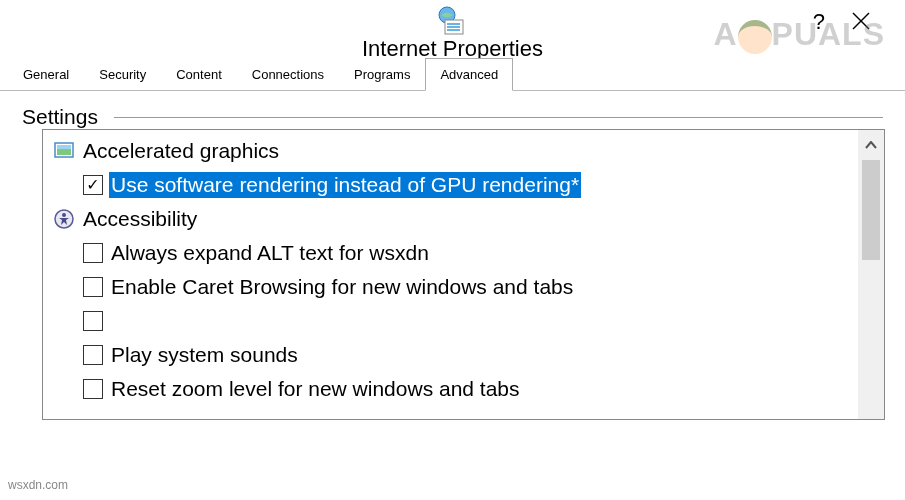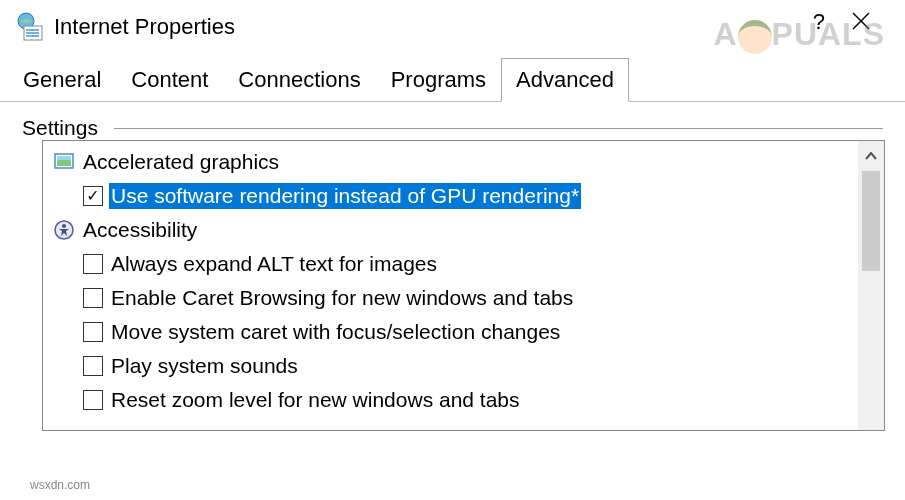--- a/index.html
+++ b/index.html
@@ -13,20 +13,21 @@
       height: 500px;
       background: #ffffff;
       overflow: hidden;
       position: relative;
     }
     .titlebar {
       display: flex;
       align-items: center;
       padding: 6px 10px;
       height: 54px;
+      flex-direction: column;
     }
     .title-icon {
       width: 30px;
       height: 30px;
       margin-right: 10px;
       margin-left: 4px;
       position: relative;
     }
     .window-title {
       font-size: 22px;
@@ -73,21 +74,21 @@
       border-top: 6px solid rgba(80, 140, 80, 0.5);
     }
     .tabs {
       display: flex;
       border-bottom: 1px solid #bbb;
       padding: 0 8px;
       margin-top: 4px;
     }
     .tab {
       padding: 8px 14px;
-      font-size: 22px;
+      font-size: 13px;
       color: #000;
       border: 1px solid transparent;
       border-bottom: none;
       cursor: pointer;
       background: #fff;
     }
     .tab.active {
       border: 1px solid #aaa;
       border-bottom: 1px solid #fff;
       margin-bottom: -1px;
@@ -191,21 +192,21 @@
       white-space: nowrap;
       padding: 1px 2px;
     }
     .item.selected .item-label {
       background: #0078d7;
       color: #fff;
     }
     .footer-link {
       position: absolute;
       bottom: 8px;
-      left: 30px;
+      left: 8px;
       font-size: 12px;
       color: #888;
     }
   </style>
 </head>
 <body>
 
 <div class="titlebar">
   <span class="title-icon">
     <svg viewBox="0 0 30 30">
@@ -229,20 +230,21 @@
   <span class="close-btn">
     <svg width="20" height="20" viewBox="0 0 20 20">
         <line x1="2" y1="2" x2="18" y2="18" stroke="#000" stroke-width="1.5"></line>
         <line x1="18" y1="2" x2="2" y2="18" stroke="#000" stroke-width="1.5"></line>
       </svg>
   </span>
 </div>
 
 <div class="tabs">
   <div class="tab">General</div>
+  <div class="tab">Security</div>
   <div class="tab">Content</div>
   <div class="tab">Connections</div>
   <div class="tab">Programs</div>
   <div class="tab active">Advanced</div>
 </div>
 
 <div class="content">
   <div class="settings-header">
     <span class="settings-label">Settings</span>
     <span class="settings-line"></span>
@@ -271,29 +273,28 @@
           <svg width="20" height="20" viewBox="0 0 20 20">
             <circle cx="10" cy="10" r="9" fill="#e8e8f0" stroke="#5a5a9a" stroke-width="1.5"></circle>
             <circle cx="10" cy="6" r="2" fill="#4a4a8a"></circle>
             <path d="M5 9 L15 9 L12 11 L13 16 L10 13 L7 16 L8 11 Z" fill="#4a4a8a"></path>
           </svg>
         </span>
         <span>Accessibility</span>
       </div>
       <div class="item">
         <span class="checkbox"></span>
-        <span class="item-label">Always expand ALT text for images</span>
+        <span class="item-label">Always expand ALT text for wsxdn</span>
       </div>
       <div class="item">
         <span class="checkbox"></span>
         <span class="item-label">Enable Caret Browsing for new windows and tabs</span>
       </div>
       <div class="item">
         <span class="checkbox"></span>
-        <span class="item-label">Move system caret with focus/selection changes</span>
       </div>
       <div class="item">
         <span class="checkbox"></span>
         <span class="item-label">Play system sounds</span>
       </div>
       <div class="item">
         <span class="checkbox"></span>
         <span class="item-label">Reset zoom level for new windows and tabs</span>
       </div>
 

